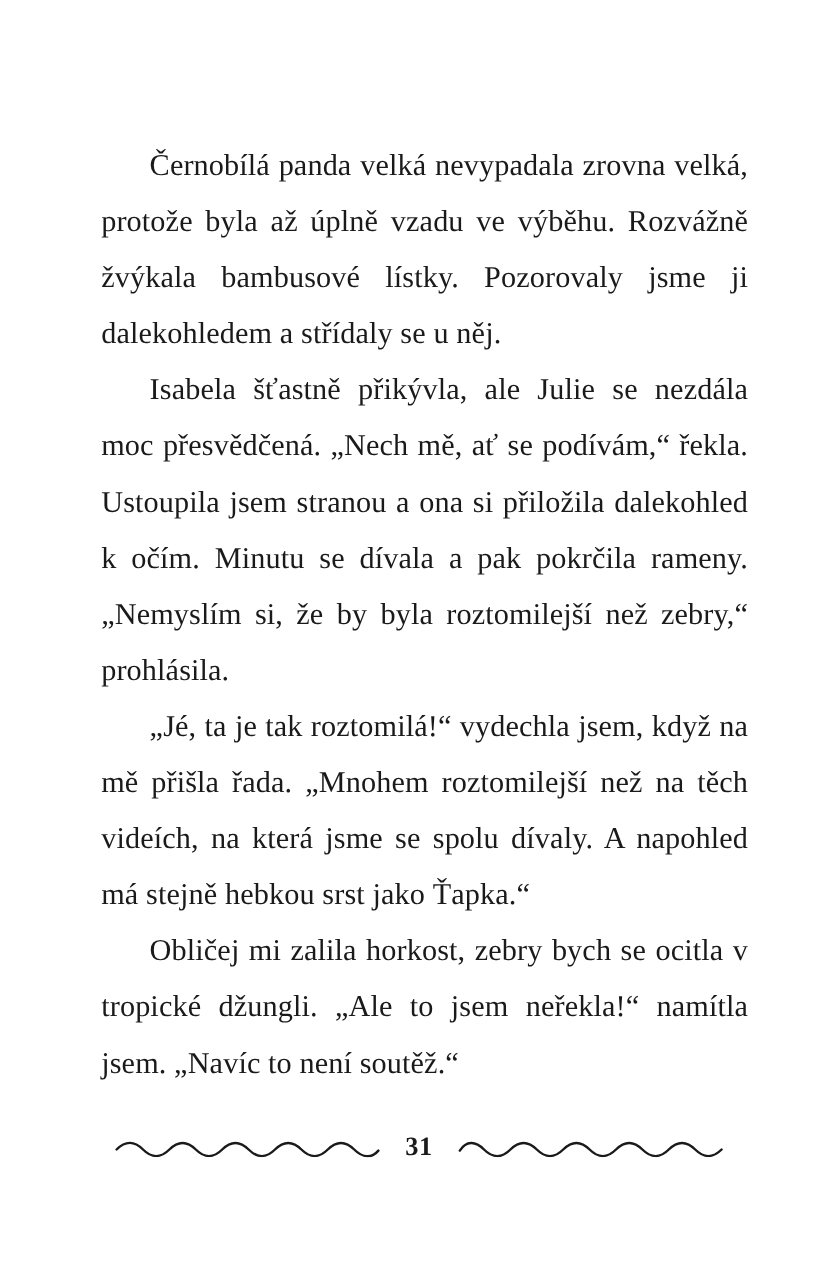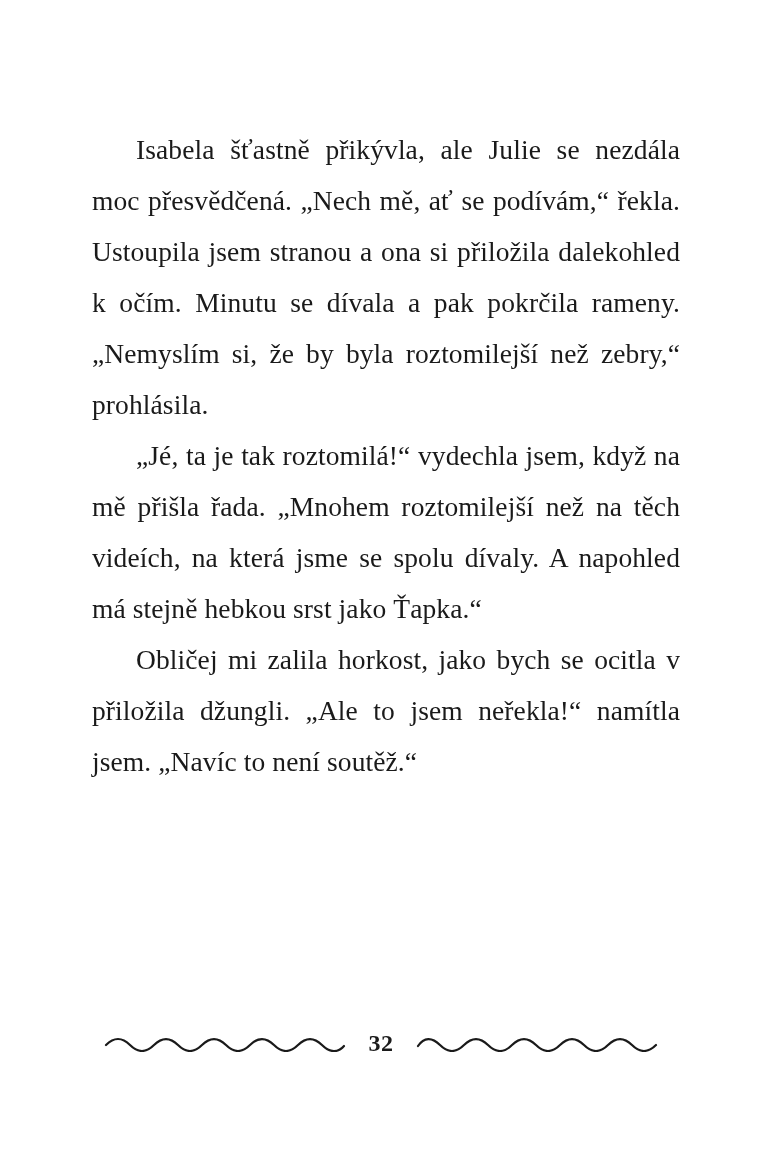--- a/index.html
+++ b/index.html
@@ -67,33 +67,34 @@
     min-width: 34px;
     text-align: center;
   }
 </style>
 </head>
 <body>
 
 <div class="page">
 
   <div class="text-block">
+    <p class="para">Černobílá panda velká nevypadala zrovna velká, protože byla až úplně vzadu ve výběhu. Rozvážně žvýkala bambusové lístky. Pozorovaly jsme ji dalekohledem a střídaly se u něj.</p>
     <p class="para">Isabela šťastně přikývla, ale Julie se nezdála moc přesvědčená. „Nech mě, ať se podívám,“ řekla. Ustoupila jsem stranou a ona si přiložila dalekohled k očím. Minutu se dívala a pak pokrčila rameny. „Nemyslím si, že by byla roztomilejší než zebry,“ prohlásila.</p>
     <p class="para">„Jé, ta je tak roztomilá!“ vydechla jsem, když na mě přišla řada. „Mnohem roztomilejší než na těch videích, na která jsme se spolu dívaly. A napohled má stejně hebkou srst jako Ťapka.“</p>
-    <p class="para">Obličej mi zalila horkost, jako bych se ocitla v přiložila džungli. „Ale to jsem neřekla!“ namítla jsem. „Navíc to není soutěž.“</p>
+    <p class="para">Obličej mi zalila horkost, zebry bych se ocitla v tropické džungli. „Ale to jsem neřekla!“ namítla jsem. „Navíc to není soutěž.“</p>
   </div>
 
   <div class="footer">
     <div class="folio-row">
       <span>
         <svg class="wave" width="242" height="16" viewBox="0 0 242 16" xmlns="http://www.w3.org/2000/svg">
           <path d="M2,9 C10,1 18,1 26,9 C34,17 42,17 50,9 C58,1 66,1 74,9 C82,17 90,17 98,9 C106,1 114,1 122,9 C130,17 138,17 146,9 C154,1 162,1 170,9 C178,17 186,17 194,9 C202,1 210,1 218,9 C226,17 234,17 240,10" fill="none" stroke="#1a1a1a" stroke-width="2.2" stroke-linecap="round"></path>
         </svg>
       </span>
-      <span class="folio">32</span>
+      <span class="folio">31</span>
       <span>
         <svg class="wave" width="242" height="16" viewBox="0 0 242 16" xmlns="http://www.w3.org/2000/svg">
           <path d="M2,10 C8,1 16,1 24,9 C32,17 40,17 48,9 C56,1 64,1 72,9 C80,17 88,17 96,9 C104,1 112,1 120,9 C128,17 136,17 144,9 C152,1 160,1 168,9 C176,17 184,17 192,9 C200,1 208,1 216,9 C224,17 232,17 240,9" fill="none" stroke="#1a1a1a" stroke-width="2.2" stroke-linecap="round"></path>
         </svg>
       </span>
     </div>
   </div>
 
 </div>
 

